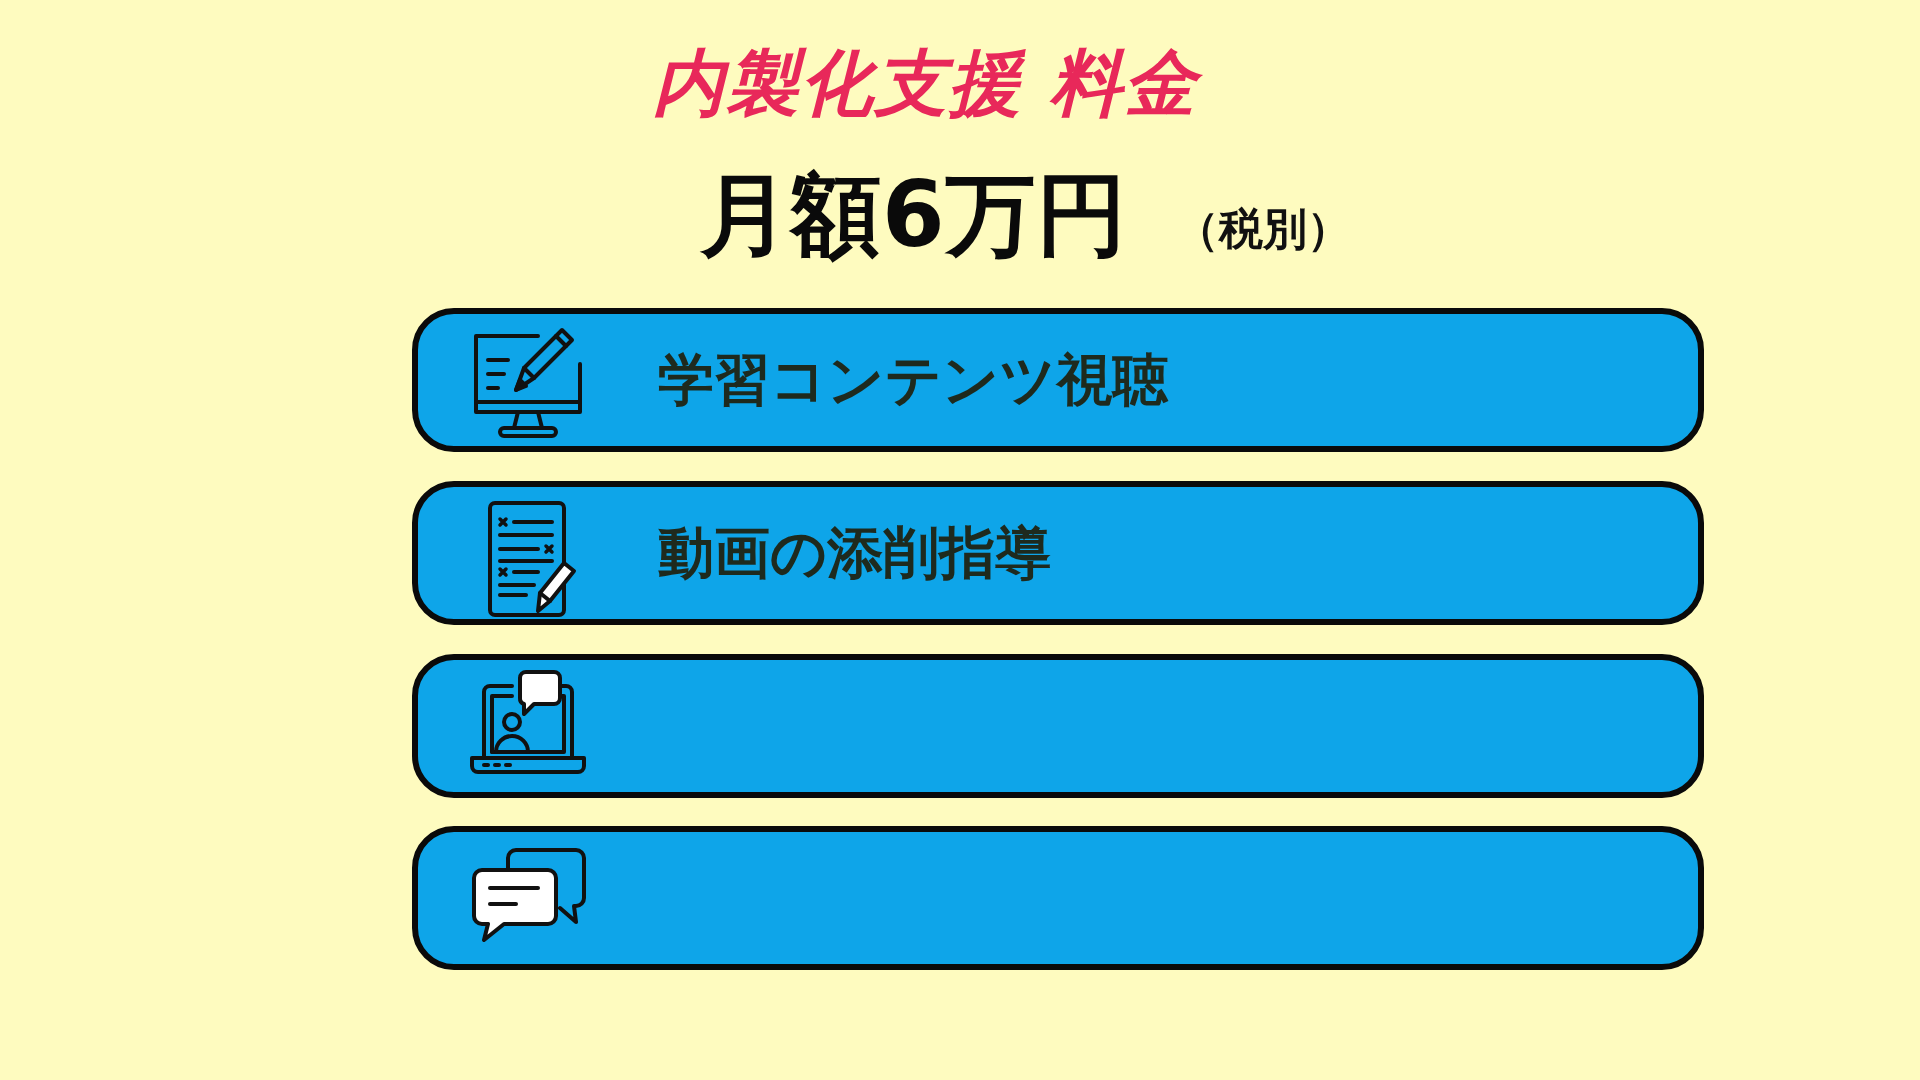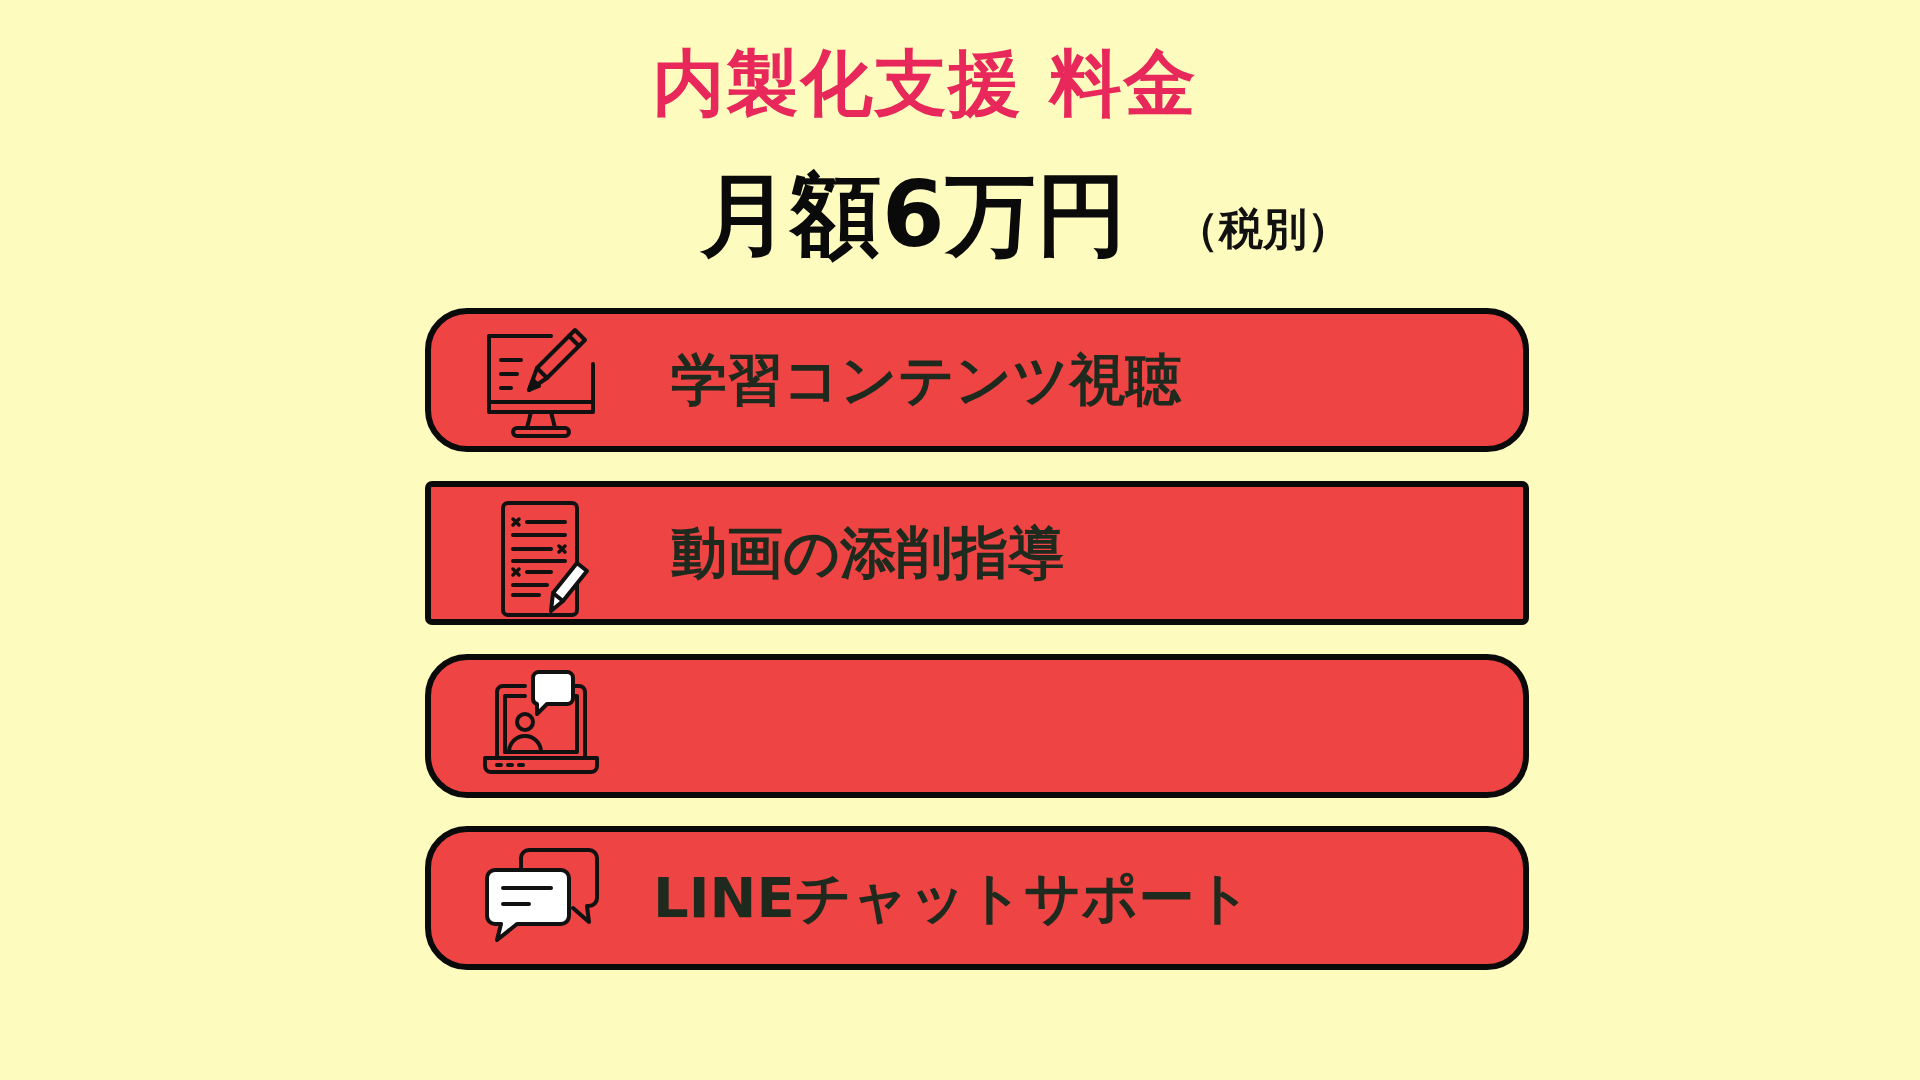--- a/index.html
+++ b/index.html
@@ -5,38 +5,38 @@
   html, body { margin:0; padding:0; }
   body {
     width:1920px; height:1080px; overflow:hidden;
     background:#fefbbf;
     font-family:"DejaVu Sans", sans-serif;
     position:relative;
   }
   .title {
     position:absolute; left:0; width:1850px; top:38px;
     text-align:center; font-size:72px; font-weight:900;
-    color:#e8285a; letter-spacing:2px; line-height:90px;
+    color:#e8285a; letter-spacing:2px; line-height:90px;font-style:italic;
   }
   .price-row {
     position:absolute; top:160px; left:0; width:1920px; height:110px;
   }
   .price {
     position:absolute; left:700px; top:0;
     font-size:90px; font-weight:900; color:#0a0a0a; line-height:110px;
     letter-spacing:1px;
   }
   .tax {
     position:absolute; left:1175px; top:44px;
     font-size:44px; font-weight:bold; color:#111; line-height:50px;
   }
   .card {
-    position:absolute; left:425px; width:1104px; height:144px;
+    position:absolute; left:412px; width:1292px; height:144px;
     box-sizing:border-box; border:6px solid #0a0a0a; border-radius:42px;
-    background:#ef4444;
+    background:#0ea5e9;
   }
   .card .icon {
     position:absolute; left:50px; top:10px; width:120px; height:120px;
   }
   .card .label {
     position:absolute; top:0; height:132px; line-height:132px;
     font-size:56px; font-weight:bold; color:#1e2a1e; white-space:nowrap;
   }
 </style>
 </head>
@@ -61,21 +61,21 @@
       <line x1="20" y1="64" x2="30" y2="64"></line>
       <path d="M48 66 L56 44 L94 6 L104 16 L66 54 Z"></path>
       <path d="M56 44 L66 54"></path>
       <path d="M88 12 L98 22"></path>
       <path d="M48 66 L52 56 L58 62 Z" fill="#111"></path>
     </svg>
   </span>
   <span class="label" style="left:240px;">学習コンテンツ視聴</span>
 </div>
 
-<div class="card" style="top:481px;border-radius:7px;">
+<div class="card" style="top:481px;">
   <span class="icon" style="left:50px;">
     <svg width="120" height="120" viewBox="0 0 120 120" fill="none" stroke="#111" stroke-width="4" stroke-linecap="round" stroke-linejoin="round">
       <rect x="22" y="6" width="74" height="112" rx="5"></rect>
       <path d="M32 22 l6 6 M38 22 l-6 6" stroke-width="3.5"></path>
       <line x1="46" y1="25" x2="84" y2="25"></line>
       <line x1="32" y1="38" x2="84" y2="38"></line>
       <line x1="32" y1="52" x2="70" y2="52"></line>
       <path d="M78 49 l6 6 M84 49 l-6 6" stroke-width="3.5"></path>
       <line x1="32" y1="64" x2="84" y2="64"></line>
       <path d="M32 72 l6 6 M38 72 l-6 6" stroke-width="3.5"></path>
@@ -109,14 +109,13 @@
 
 <div class="card" style="top:826px;">
   <span class="icon">
     <svg width="120" height="120" viewBox="0 0 120 120" fill="none" stroke="#111" stroke-width="4" stroke-linecap="round" stroke-linejoin="round">
       <path d="M40 26 V16 a8 8 0 0 1 8 -8 H108 a8 8 0 0 1 8 8 V56 a8 8 0 0 1 -8 8 H106 L108 80 L92 66"></path>
       <path d="M14 28 H80 a8 8 0 0 1 8 8 V74 a8 8 0 0 1 -8 8 H36 L16 98 L20 82 H14 a8 8 0 0 1 -8 -8 V36 a8 8 0 0 1 8 -8 Z" fill="#fff"></path>
       <line x1="22" y1="46" x2="70" y2="46"></line>
       <line x1="22" y1="62" x2="48" y2="62"></line>
     </svg>
   </span>
-  <span class="label" style="left:222px;">LINEチャットサポート</span>
 </div>
 
 </body></html>

